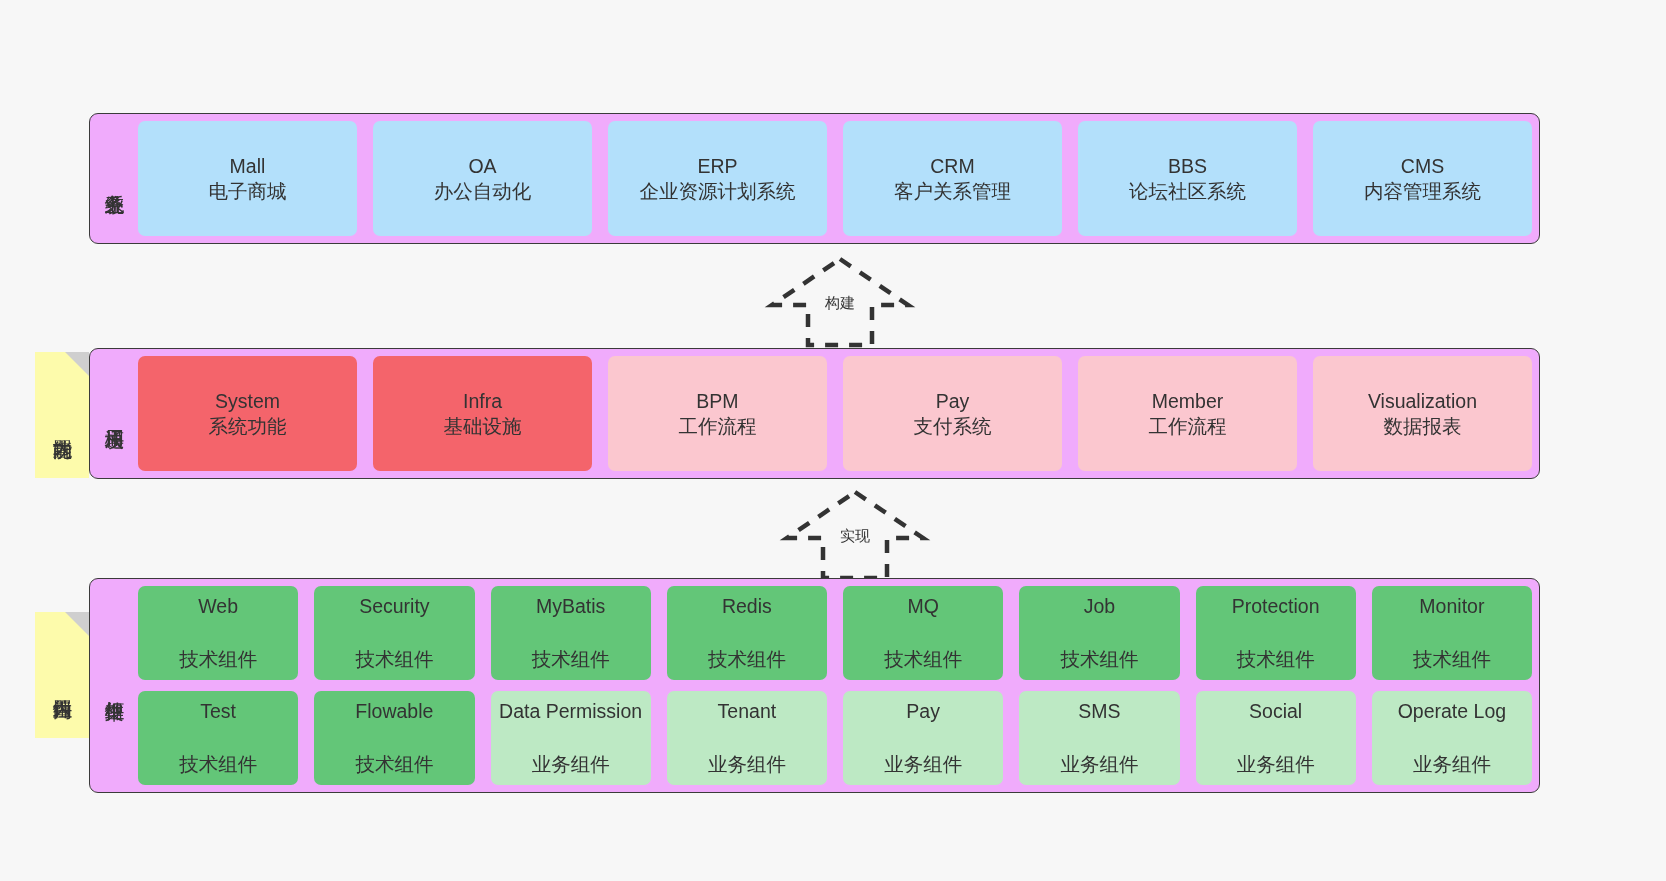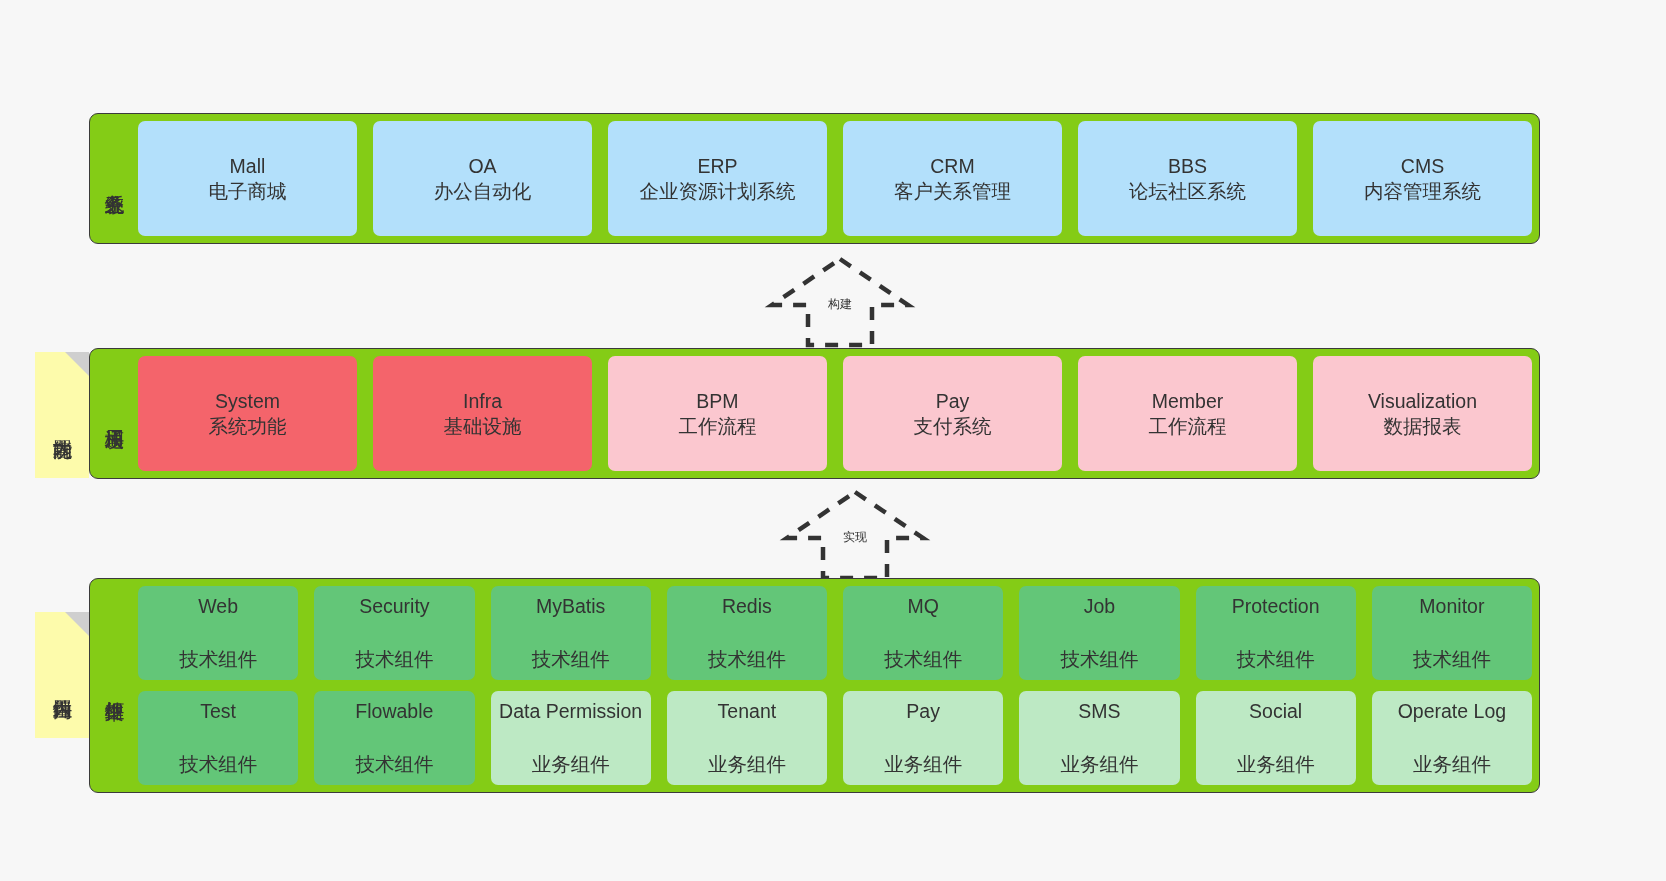--- a/index.html
+++ b/index.html
@@ -18,21 +18,21 @@
 
   #canvas {
     position: absolute;
     inset: 0;
   }
 
   
   .layer {
     position: absolute;
     box-sizing: border-box;
-    background: #84cc16;
+    background: #f0abfc;
     border: 1.6px solid #3b3b3b;
     border-radius: 9px;
     display: flex;
     align-items: stretch;
     padding: 7px;
   }
 
   .layer-title {
     flex: 0 0 auto;
     width: 30px;
@@ -172,21 +172,21 @@
     position: absolute;
     inset: 0;
     overflow: visible;
   }
   .arrow-label {
     position: absolute;
     left: 0;
     right: 0;
     bottom: 18px;
     text-align: center;
-    font-size: 12px;
+    font-size: 15px;
     color: #333;
     pointer-events: none;
   }
 </style>
 </head>
 <body>
 
 <div id="canvas">
 
   <div class="layer" id="layer-business">

